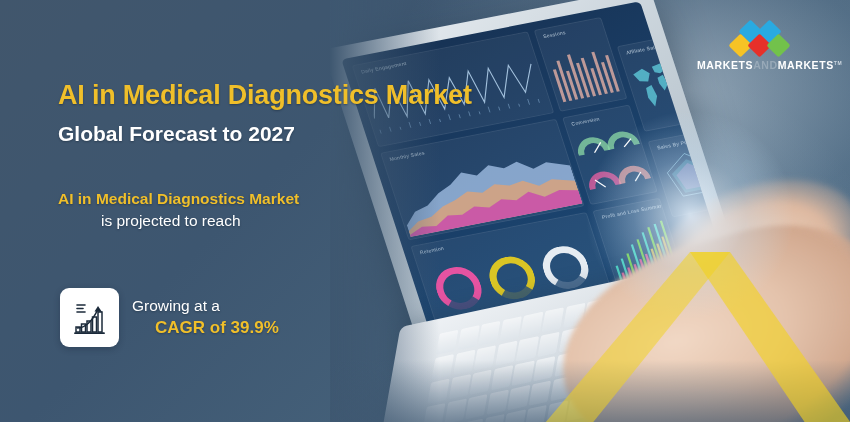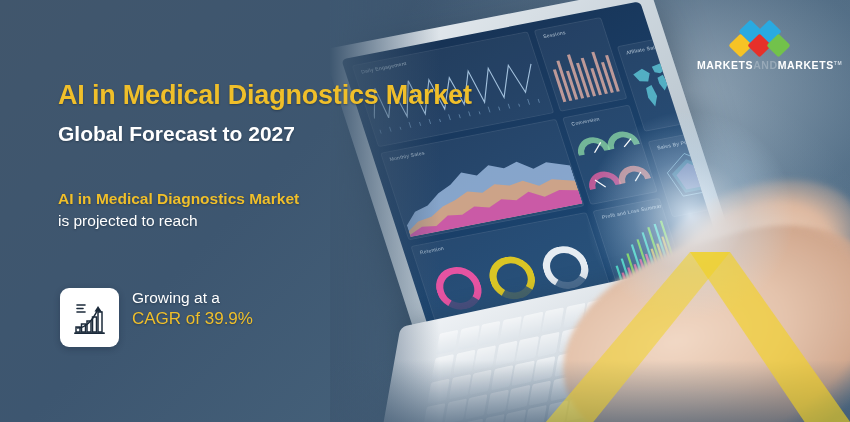--- a/index.html
+++ b/index.html
@@ -165,38 +165,38 @@
     font-size: 21px; font-weight: bold; color: #ffffff;
     white-space: nowrap;
     text-shadow: 0 1px 2px rgba(20,35,50,0.45);
   }
   .pitch {
     position: absolute; left: 58px; top: 188px;
     line-height: 1.42;
     text-shadow: 0 1px 2px rgba(20,35,50,0.45);
   }
   .pitch .l1 { font-size: 15.5px; font-weight: bold; color: #f0bf2a; white-space: nowrap; }
-  .pitch .l2 { font-size: 15.5px; font-weight: normal; color: #ffffff; white-space: nowrap; }
+  .pitch .l2 { font-size: 15.5px; font-weight: normal; color: #ffffff; white-space: nowrap; margin-left: 43px; }
   .pitch .l3 { font-size: 15.5px; font-weight: bold; color: #f0bf2a; white-space: nowrap; }
 
   .cagr {
     position: absolute; left: 60px; top: 288px;
-    display: flex; gap: 13px;
+    display: flex; align-items: center; gap: 13px;
   }
   .cagr-icon {
     width: 59px; height: 59px;
     background: #ffffff;
     border-radius: 9px;
     display: flex; align-items: center; justify-content: center;
     box-shadow: 0 2px 6px rgba(15,30,45,0.3);
     flex: none;
   }
   .cagr-text { line-height: 1.3; text-shadow: 0 1px 2px rgba(20,35,50,0.45); }
   .cagr-text .t1 { font-size: 15.5px; color: #ffffff; white-space: nowrap; }
-  .cagr-text .t2 { font-size: 17px; font-weight: normal; color: #f0bf2a; white-space: nowrap; }
+  .cagr-text .t2 { font-size: 17px; font-weight: bold; color: #f0bf2a; white-space: nowrap; margin-left: 23px; }
 
   
   .logo { position: absolute; right: 28px; top: 22px; width: 125px; }
   .logo-marks { position: relative; height: 34px; margin: 0 auto 3px; width: 72px; }
   .dia { position: absolute; width: 17px; height: 17px; transform: rotate(45deg); border-radius: 2px; }
   .dia.c1 { left: 18px; top: 1px;  background: #29aae1; }
   .dia.c2 { left: 37px; top: 1px;  background: #29aae1; }
   .dia.c3 { left: 8px;  top: 15px; background: #f6c325; }
   .dia.c4 { left: 27px; top: 15px; background: #e7302a; }
   .dia.c5 { left: 46px; top: 15px; background: #72c24b; }

